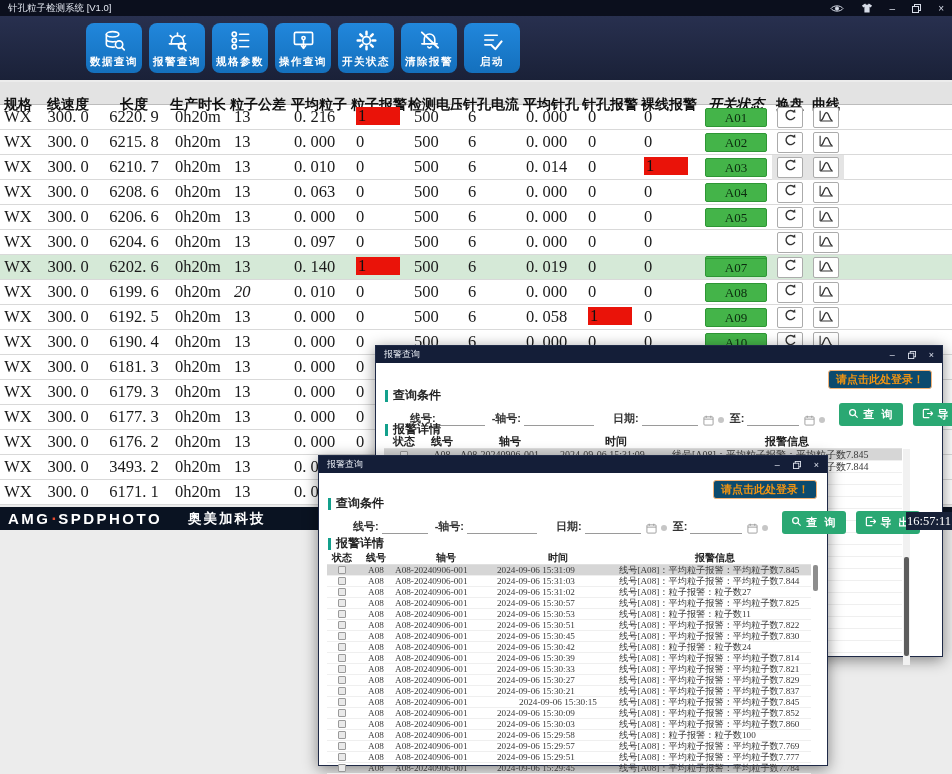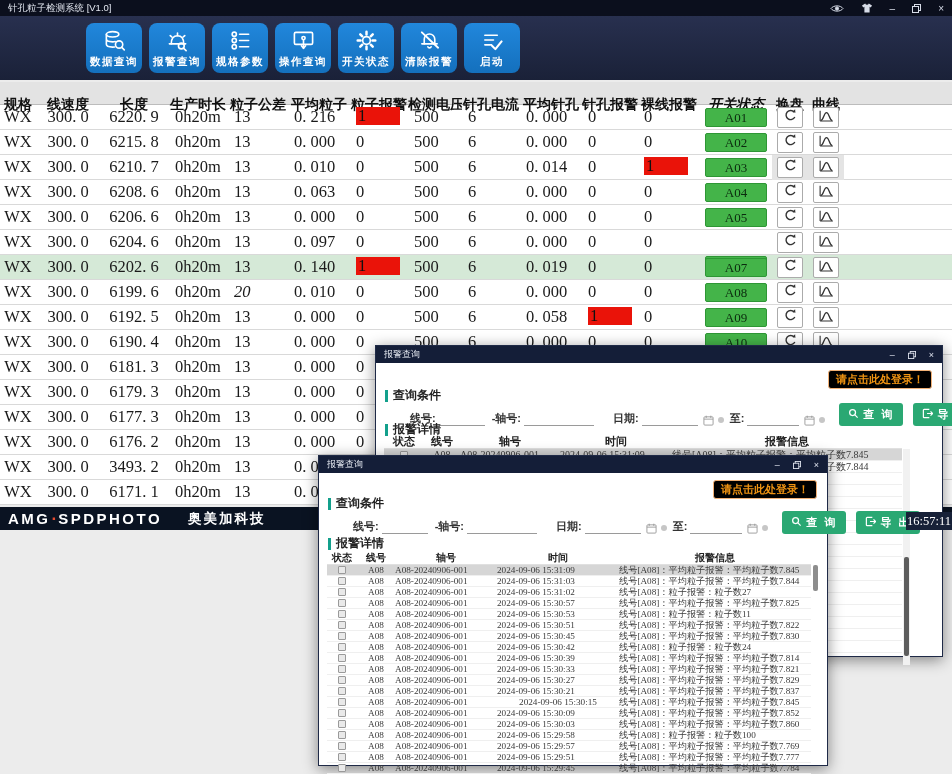--- a/index.html
+++ b/index.html
@@ -68,21 +68,21 @@
   .dialog { position:absolute; background:#fff; border:1px solid #1f2a47;
     box-shadow:0 3px 14px rgba(0,0,0,.45); }
   .dialog1 { left:375px; top:345px; width:568px; height:312px; z-index:5; }
   .dialog2 { left:318px; top:455px; width:510px; height:311px; z-index:6; }
   .dlg-titlebar { height:17px; background:#141e38; color:#e8ecf4; font-size:9px; display:flex;
     align-items:center; padding:0 8px; }
   .dlg-controls { margin-left:auto; display:flex; gap:13px; align-items:center; color:#dfe3ee; font-size:9px; }
   .dlg-controls span { cursor:pointer; display:flex; align-items:center; }
   .dlg-body { position:relative; height:calc(100% - 17px); }
   .login-hint { position:absolute; top:7px; right:10px; border:1px solid #f2b176; color:#ef9312;
-    font-size:11px; font-weight:bold; padding:1px 7px; border-radius:3px; background:#000000; cursor:pointer; }
+    font-size:11px; font-weight:bold; padding:1px 7px; border-radius:3px; background:#0c4a6e; cursor:pointer; }
   .sec { position:absolute; left:9px; display:flex; align-items:center; gap:5px; font-weight:bold;
     font-size:12px; color:#222; }
   .sec .bar { width:3px; height:12px; background:#13a08c; }
   .dlg-form { position:absolute; left:34px; display:flex; align-items:flex-end; font-size:11px;
     font-weight:bold; color:#333; white-space:nowrap; }
   .uin { border:0; border-bottom:1px solid #9a9a9a; height:14px; font-size:10px; background:transparent;
     margin:0 3px; }
   .cal { display:flex; align-items:flex-end; margin:0 2px; cursor:pointer; }
   .dot { width:6px; height:6px; border-radius:50%; background:#c6c6c6; margin:0 4px 3px 2px; }
   .green-btn { background:#2aa873; border:none; border-radius:3px; color:#fff; font-weight:bold;

